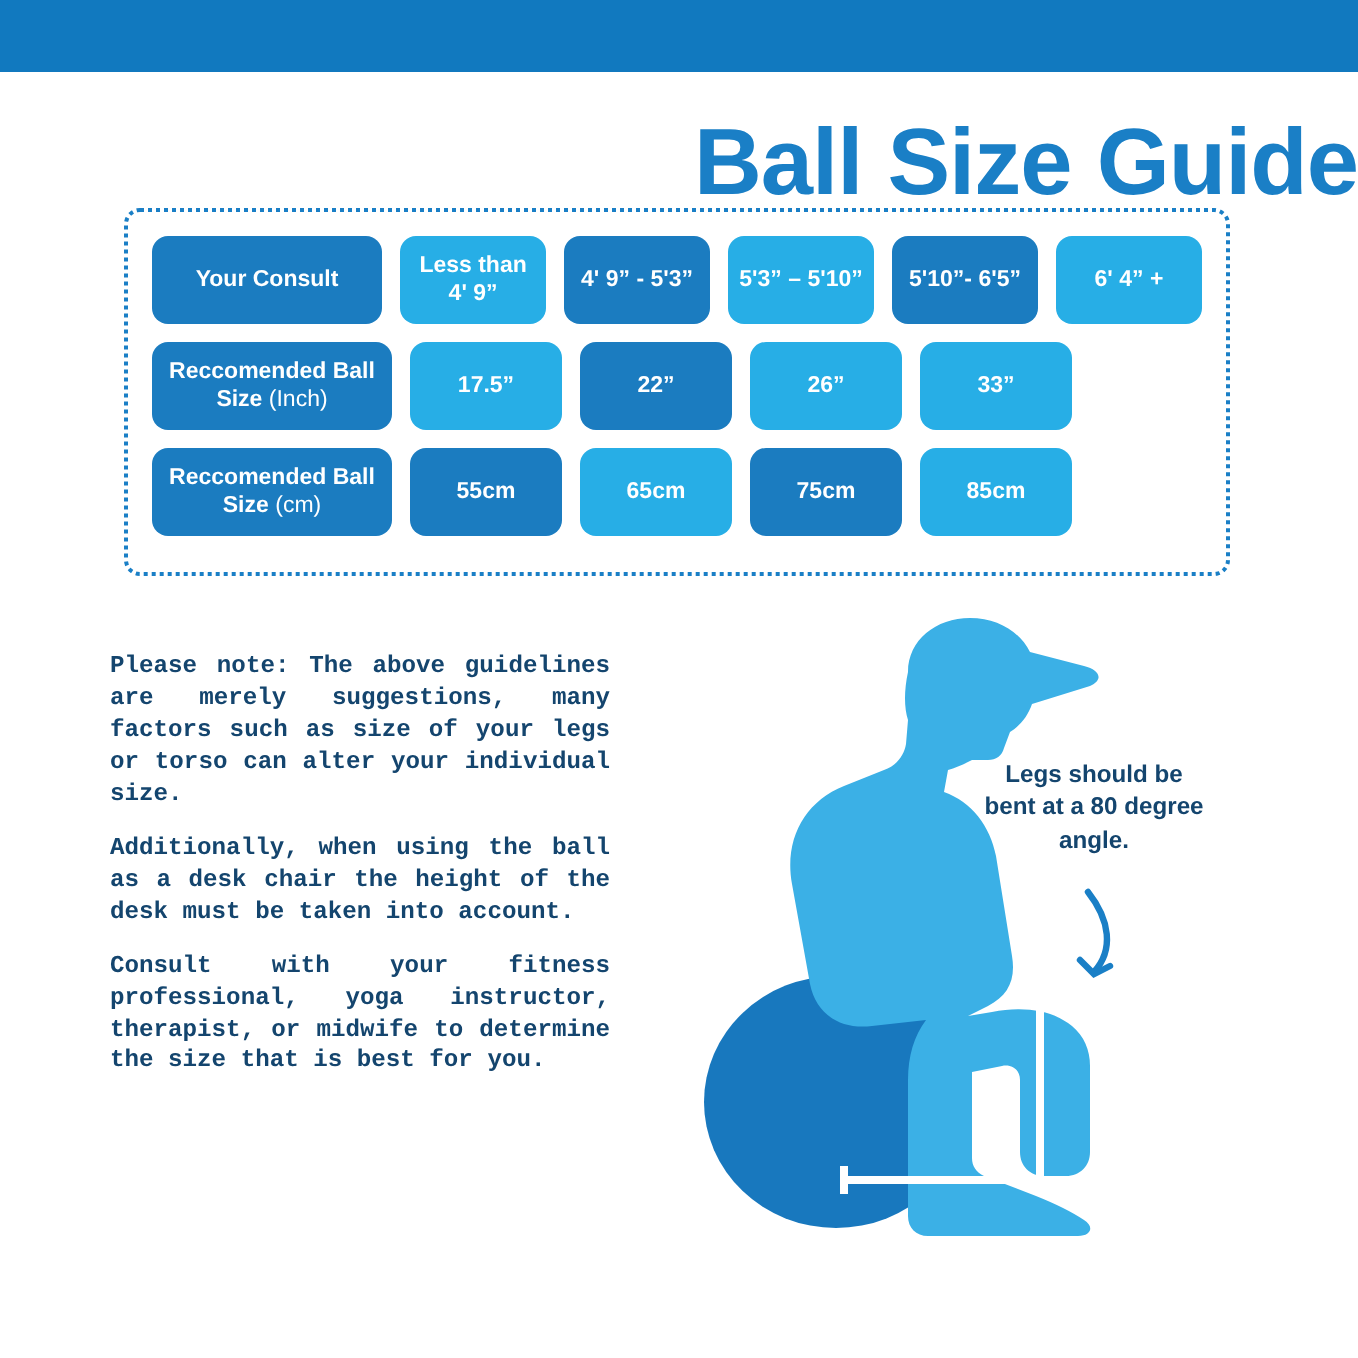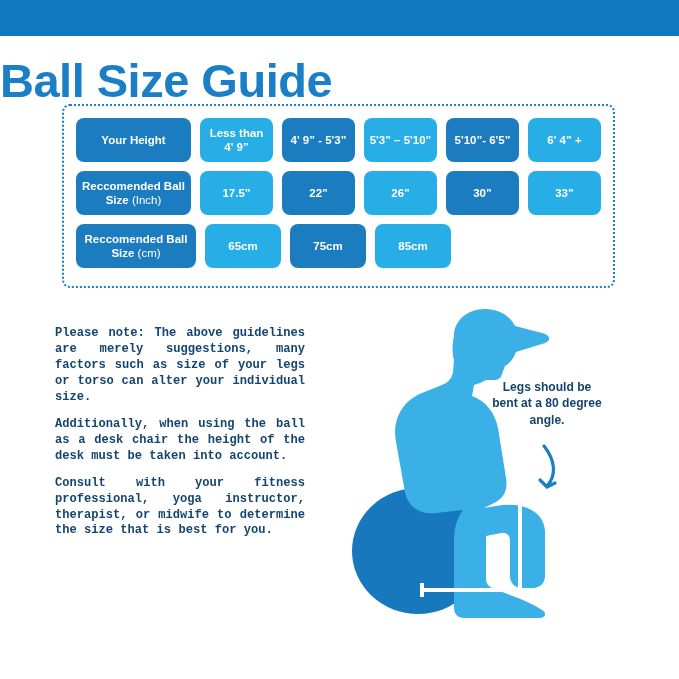--- a/index.html
+++ b/index.html
@@ -11,21 +11,21 @@
     position:relative;
   }
   #page{position:relative;width:679px;height:679px;background:#fff;}
 
   
   .top-bar{position:absolute;left:0;top:0;width:679px;height:36px;background:#1179bf;}
 
   
   .title{
     position:absolute;left:0;top:57px;width:679px;
-    text-align:left;
+    text-align:right;
     font-size:47px;
     font-weight:bold;
     color:#1a7fc6;
     letter-spacing:-0.5px;
     line-height:1;
     white-space:nowrap;
   }
 
   
   .dotted-panel{
@@ -94,50 +94,50 @@
   <div class="top-bar"></div>
 
   <div class="title">Ball Size Guide</div>
 
   <div class="dotted-panel"></div>
 
   <div class="table">
 
     <div class="row">
       <div class="cell label c-dark">
-        <span>Your Height</span>
+        <span>Your Consult</span>
       </div>
       <div class="cell val c-light">Less than 4' 9”</div>
       <div class="cell val c-dark">4' 9” - 5'3”</div>
       <div class="cell val c-light">5'3” – 5'10”</div>
       <div class="cell val c-dark">5'10”- 6'5”</div>
       <div class="cell val c-light">6' 4” +</div>
     </div>
 
     <div class="row">
       <div class="cell label c-dark">
         <span>
           <span>Reccomended Ball Size</span>
           <span class="lt">(Inch)</span>
         </span>
       </div>
       <div class="cell val c-light">17.5”</div>
       <div class="cell val c-dark">22”</div>
       <div class="cell val c-light">26”</div>
-      <div class="cell val c-dark">30”</div>
       <div class="cell val c-light">33”</div>
     </div>
 
     <div class="row">
       <div class="cell label c-dark">
         <span>
           <span>Reccomended Ball Size</span>
           <span class="lt">(cm)</span>
         </span>
       </div>
+      <div class="cell val c-dark">55cm</div>
       <div class="cell val c-light">65cm</div>
       <div class="cell val c-dark">75cm</div>
       <div class="cell val c-light">85cm</div>
     </div>
 
   </div>
 
   <div class="notes">
     <p>Please note: The above guidelines are merely suggestions, many factors such as size of your legs or torso can alter your individual size.</p>
     <p>Additionally, when using the ball as a desk chair the height of the desk must be taken into account.</p>

